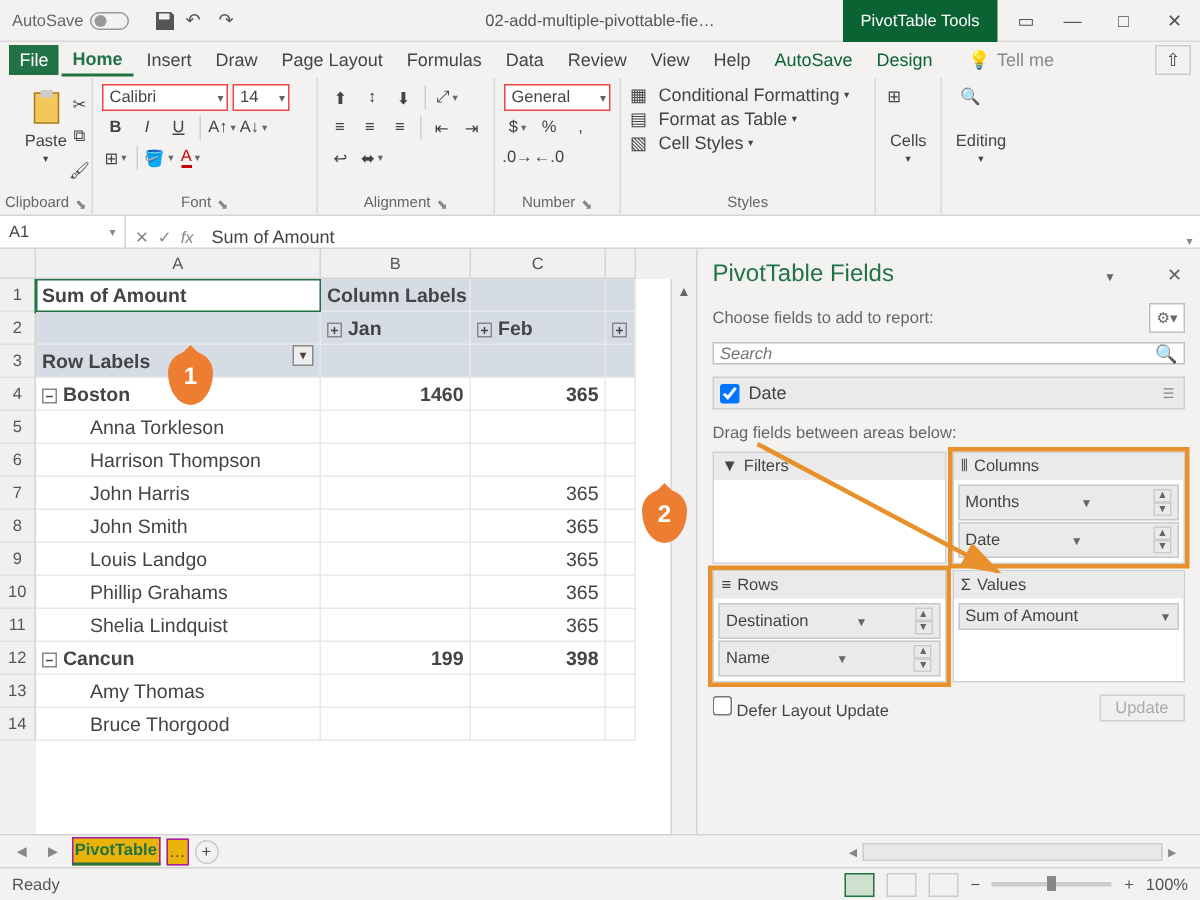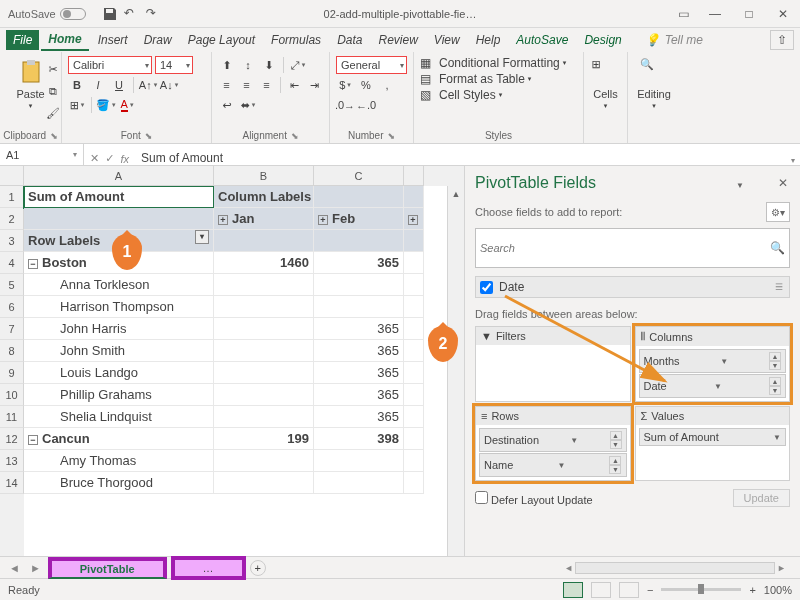--- a/index.html
+++ b/index.html
@@ -13,21 +13,21 @@
 .qat { display: flex; gap: 6px; padding: 0 8px; align-items: center; }
 .qat-btn { width: 16px; height: 16px; color: #555; }
 .doc-title { position: absolute; left: 50%; transform: translateX(-50%); font-size: 11px; color: #555; }
 .contextual-tab { position: absolute; right: 135px; top: 0; height: 28px; background: #0a6332; color: #fff; padding: 0 12px; display: flex; align-items: center; font-size: 11px; }
 .win-controls { position: absolute; right: 0; display: flex; }
 .win-btn { width: 34px; height: 28px; display: flex; align-items: center; justify-content: center; color: #555; }
 .win-btn.app-icon { width: 28px; }
 
 
 .tabs { height: 24px; background: #f3f2f1; display: flex; align-items: center; padding: 0 6px; font-size: 12px; gap: 2px; }
-.tab { padding: 3px 7px; color: #444; cursor: pointer; font-style: italic; }
+.tab { padding: 3px 7px; color: #444; cursor: pointer; }
 .tab.file { background: #217346; color: #fff; }
 .tab.active { border-bottom: 2px solid #217346; color: #217346; font-weight: 600; }
 .tab.contextual { color: #0a6332; }
 .tab.tell { display: flex; align-items: center; gap: 4px; color: #888; margin-left: 8px; }
 .share { margin-left: auto; width: 24px; height: 20px; border: 1px solid #ccc; display: flex; align-items: center; justify-content: center; }
 
 
 .ribbon { height: 92px; background: #f3f2f1; border-bottom: 1px solid #d4d4d4; display: flex; }
 .group { border-right: 1px solid #d9d9d9; padding: 4px 6px 2px; display: flex; flex-direction: column; justify-content: space-between; }
 .group-label { font-size: 10px; color: #666; text-align: center; padding-top: 2px; display: flex; justify-content: center; align-items: center; gap: 4px; }
@@ -73,40 +73,40 @@
 .vscroll { width: 17px; background: #f0f0f0; border-left: 1px solid #d4d4d4; }
 .vscroll .arrow { height: 16px; text-align: center; font-size: 9px; color: #666; line-height: 16px; }
 
 
 .pane { width: 336px; background: #f3f2f1; border-left: 1px solid #d4d4d4; padding: 8px 10px; position: relative; }
 .pane-title { font-size: 16px; color: #217346; font-weight: 400; }
 .pane-close { position: absolute; right: 12px; top: 10px; color: #666; }
 .pane-drop { display: inline-block; font-size: 8px; color: #666; margin-left: 140px; }
 .pane-sub { font-size: 11px; color: #666; margin: 10px 0 6px; display: flex; justify-content: space-between; align-items: center; }
 .gear { width: 24px; height: 20px; border: 1px solid #c0c0c0; background: #fff; display: flex; align-items: center; justify-content: center; font-size: 10px; }
-.search { display: flex; border: 1px solid #c0c0c0; background: #fff; height: 40px; align-items: center; padding: 0 4px; margin-bottom: 8px; }
+.search { display: flex; border: 1px solid #c0c0c0; background: #fff; height: 15px; align-items: center; padding: 0 4px; margin-bottom: 8px; }
 .search input { flex: 1; border: none; outline: none; font-size: 11px; font-style: italic; color: #888; }
 .field-item { display: flex; align-items: center; gap: 6px; padding: 3px 4px; background: #eaeaea; border: 1px solid #d0d0d0; font-size: 12px; position: relative; }
 .field-item input { margin: 0; }
 .areas-label { font-size: 11px; color: #666; margin: 10px 0 6px; }
 .areas { display: grid; grid-template-columns: 1fr 1fr; grid-template-rows: auto auto; gap: 4px; }
 .area { border: 1px solid #d0d0d0; background: #fff; min-height: 62px; }
 .area.hl { outline: 3px solid #e8912c; outline-offset: 0; }
 .area-hdr { background: #eaeaea; padding: 3px 5px; font-size: 11px; color: #444; display: flex; align-items: center; gap: 4px; }
 .area-body { padding: 2px; }
 .token { background: #eaeaea; border: 1px solid #c8c8c8; padding: 2px 4px; font-size: 11px; margin: 1px; display: flex; justify-content: space-between; align-items: center; }
 .token .dd { font-size: 8px; color: #666; }
 .spin { display: flex; flex-direction: column; }
 .spin span { font-size: 7px; line-height: 7px; color: #666; border: 1px solid #ccc; width: 12px; text-align: center; }
 .defer { display: flex; align-items: center; gap: 6px; font-size: 11px; margin-top: 8px; justify-content: space-between; }
 .defer button { font-size: 11px; padding: 2px 10px; color: #aaa; background: #f0f0f0; border: 1px solid #d0d0d0; }
 
 
 .sheet-tabs { height: 22px; background: #f3f2f1; border-top: 1px solid #d4d4d4; display: flex; align-items: center; padding: 0 6px; font-size: 11px; gap: 4px; }
-.stab { padding: 2px 28px; border: 4px solid #a21caf; background: #f0abfc; }
+.stab { padding: 2px 1px; border: 1px solid #a21caf; background: #eab308; }
 .stab.active { border-bottom: 2px solid #217346; font-weight: 600; color: #217346; }
 .nav-arrow { color: #888; padding: 0 3px; }
 .hscroll { flex: 1; display: flex; justify-content: flex-end; gap: 2px; align-items: center; padding-right: 8px; }
 
 
 .status { height: 22px; background: #f3f2f1; border-top: 1px solid #d4d4d4; display: flex; align-items: center; padding: 0 8px; font-size: 11px; color: #555; }
 .status .right-grp { margin-left: auto; display: flex; align-items: center; gap: 8px; }
 .view-btn { width: 20px; height: 16px; border: 1px solid #ccc; }
 .view-btn.active { background: #d0e0d0; border-color: #217346; }
 .zoom-slider { width: 80px; height: 3px; background: #ccc; position: relative; }
@@ -130,20 +130,21 @@
   <div class="qat">
     <span class="qat-btn">
         <svg viewBox="0 0 16 16">
           <path fill="#555" d="M2 2h10l2 2v10H2z M4 3v4h7V3z M5 9h6v4H5z"></path>
         </svg>
       </span>
     <span class="qat-btn">↶</span>
     <span class="qat-btn">↷</span>
   </div>
   <div class="doc-title">02-add-multiple-pivottable-fie…</div>
+  <div class="contextual-tab">PivotTable Tools</div>
   <div class="win-controls">
     <div class="win-btn app-icon">▭</div>
     <div class="win-btn">—</div>
     <div class="win-btn">□</div>
     <div class="win-btn">✕</div>
   </div>
 </div>
 
 <div class="tabs">
   <div class="tab file">File</div>

